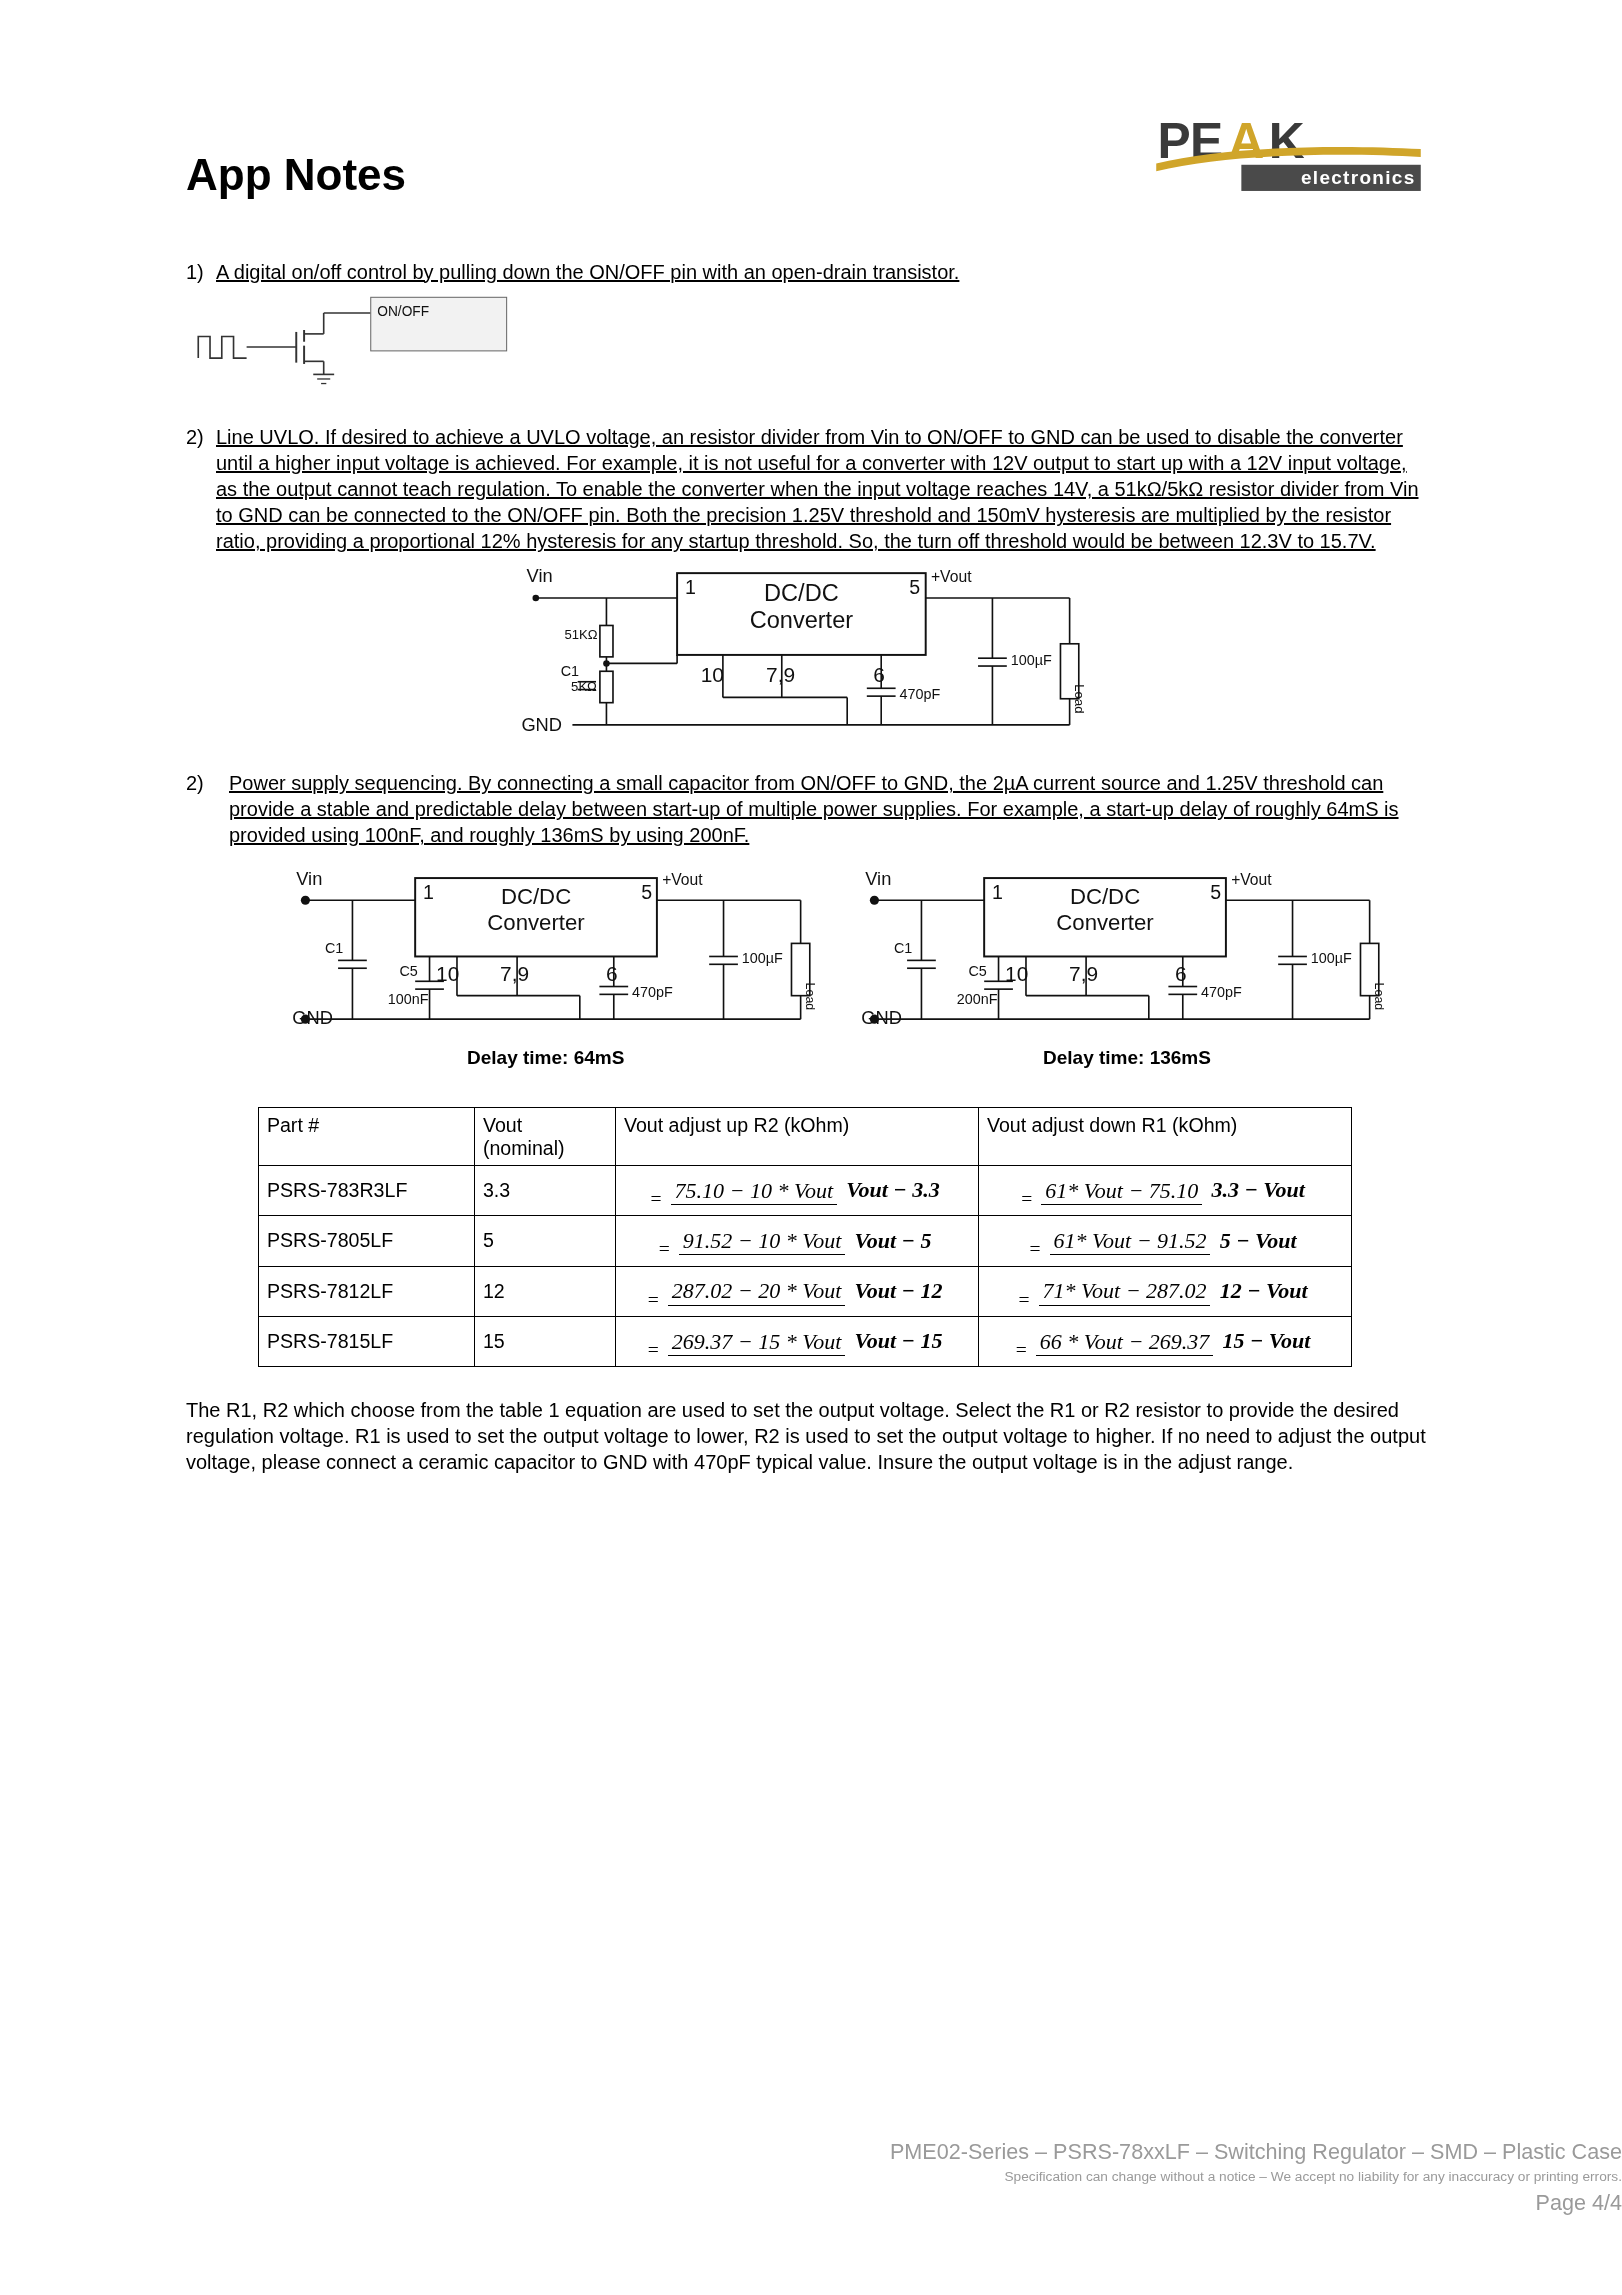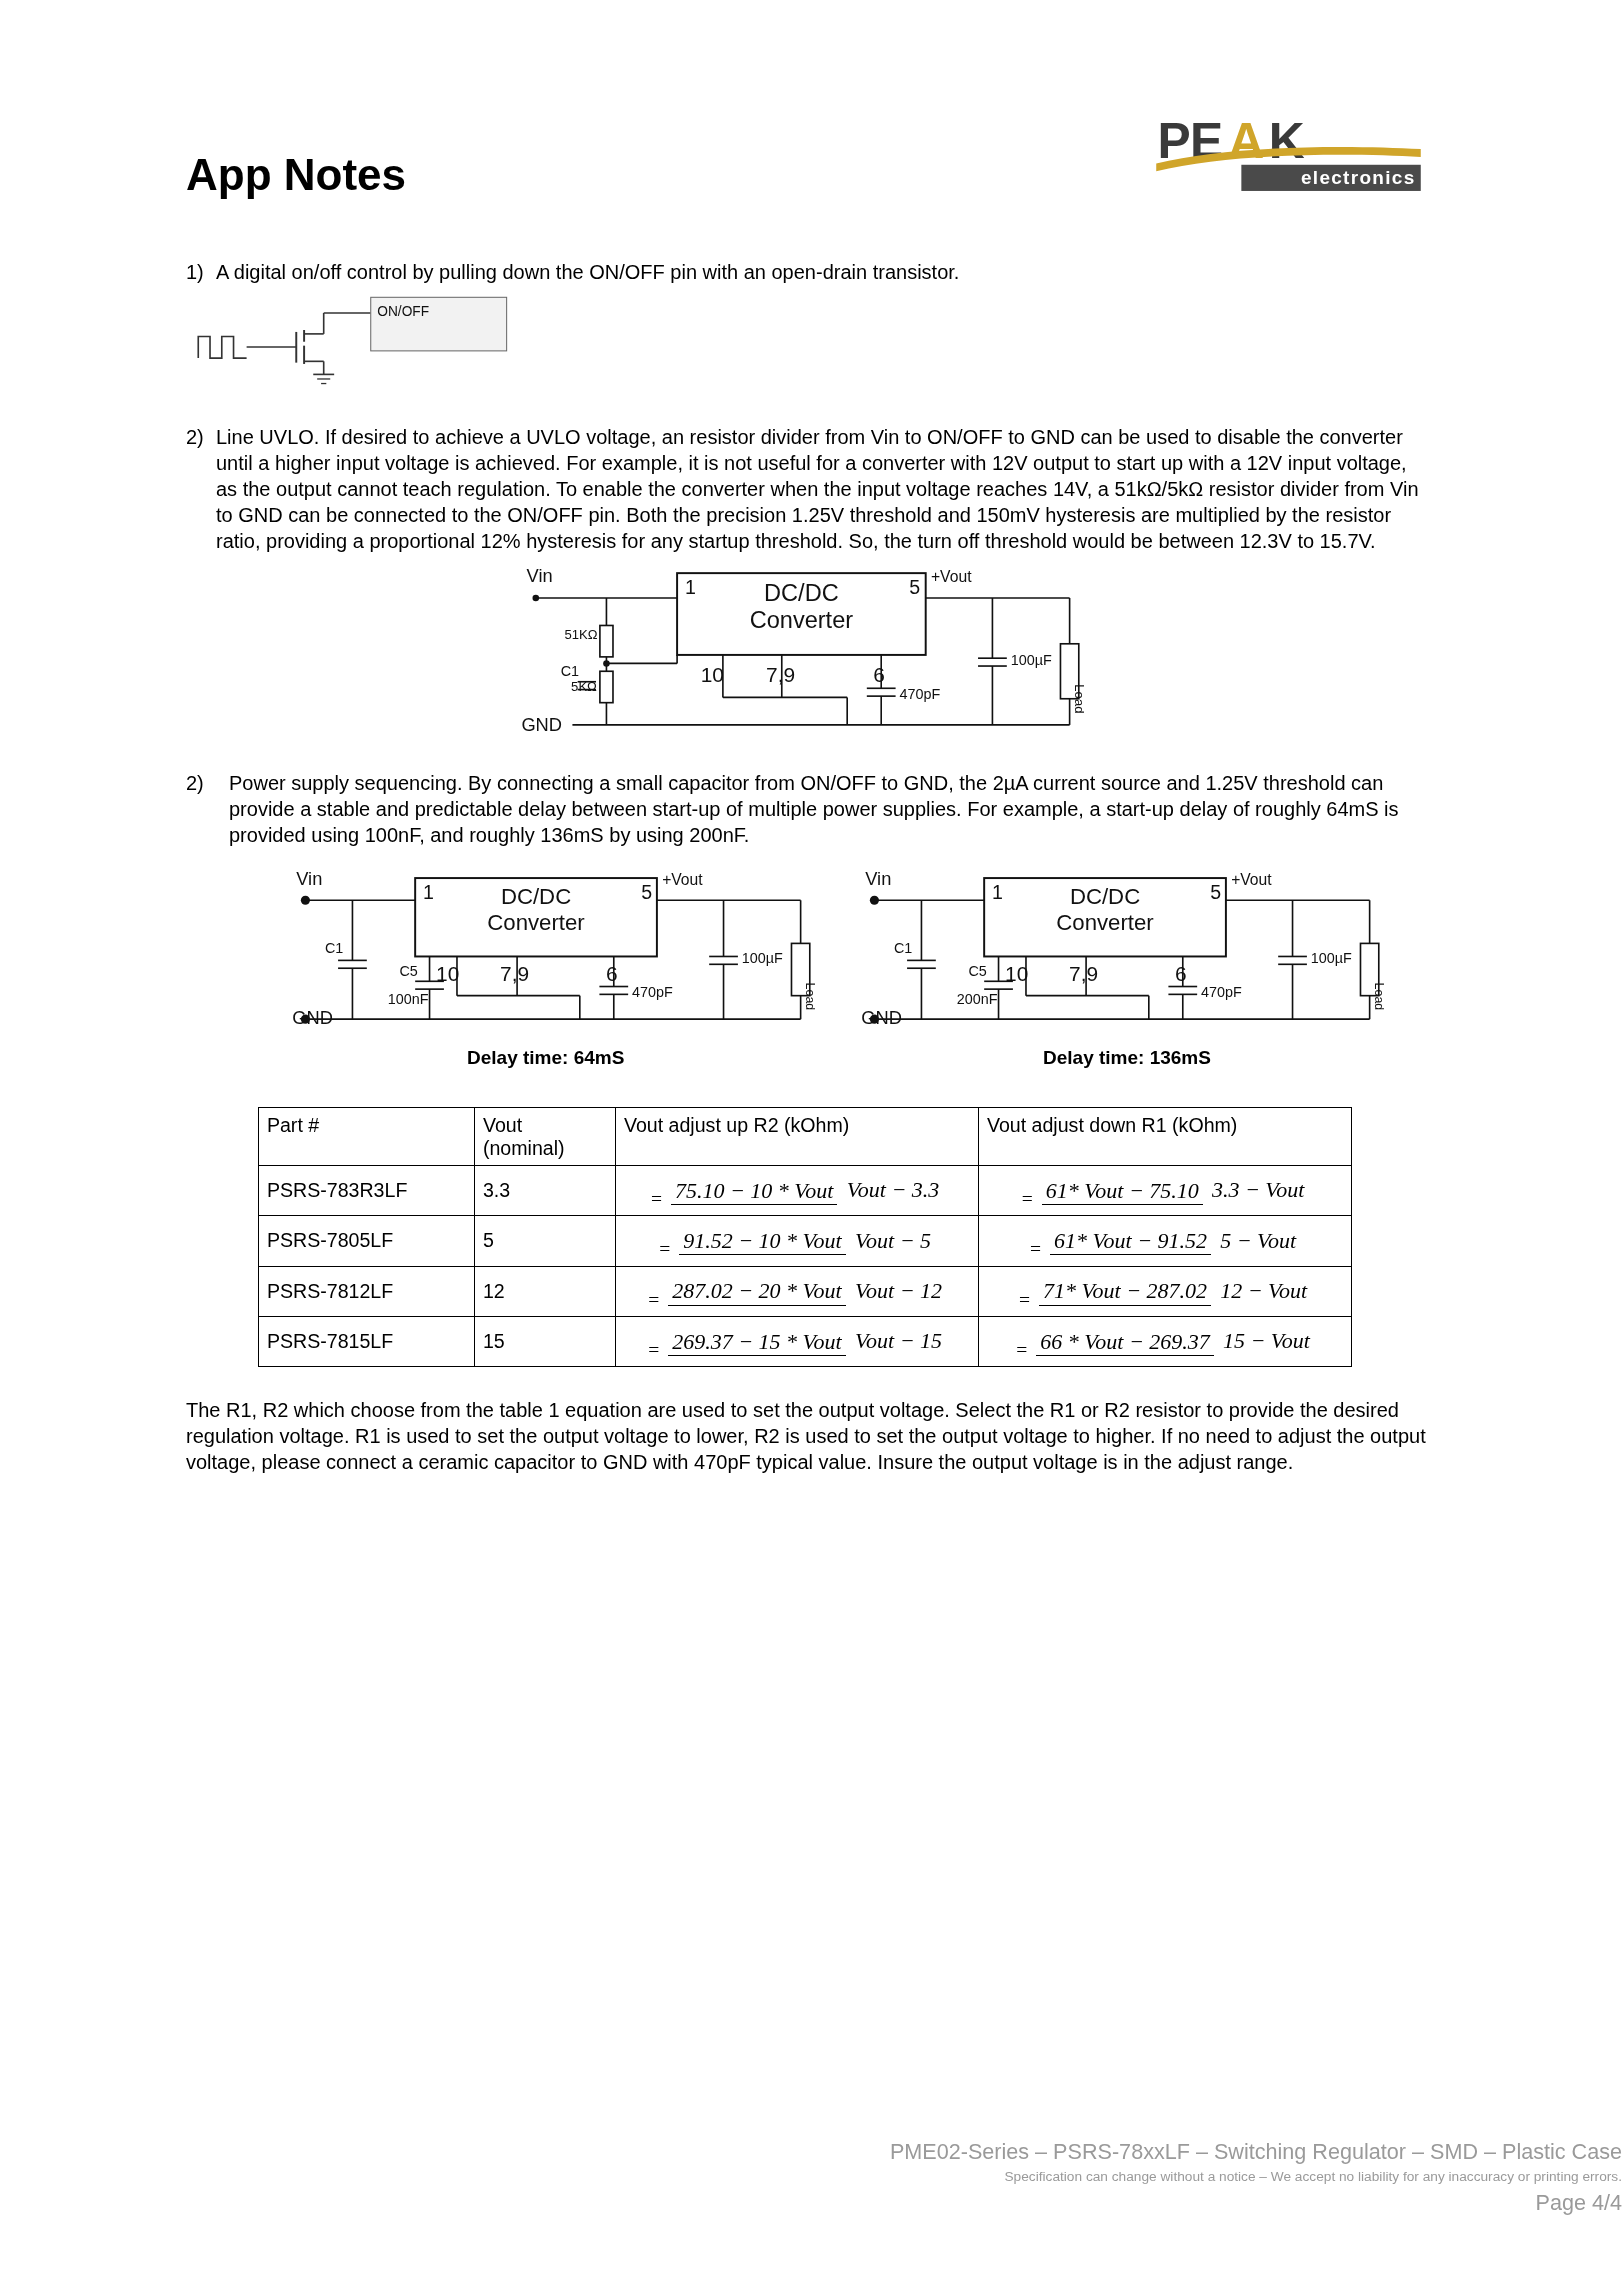--- a/index.html
+++ b/index.html
@@ -51,21 +51,21 @@
   .list-item {
     font-size: 20px;
     line-height: 26px;
     display: flex;
   }
   .list-marker {
     flex: 0 0 auto;
     width: 30px;
   }
   .list-marker.wide { width: 43px; }
-  .list-body { flex: 1 1 auto; }
+  .list-body { flex: 1 1 auto; text-decoration: underline; }
 
   
   .fig1 {
     position: relative;
     height: 98px;
     margin-top: 11.8px;
     margin-bottom: 6.5px;
   }
   .fig1 svg { position: absolute; left: 0; top: 0; }
 
@@ -115,20 +115,21 @@
     text-align: center;
   }
   .frac .num {
     padding: 0 3.9px 1.3px 3.9px;
     border-bottom: 1px solid #000;
     white-space: nowrap;
   }
   .frac .den {
     padding: 1.3px 3.9px 0 3.9px;
     white-space: nowrap;
+    font-weight: bold;
   }
 
   
   .footer {
     position: absolute;
     left: 0;
     right: 0;
     bottom: 79px;
     text-align: right;
     color: #9a9a9a;

